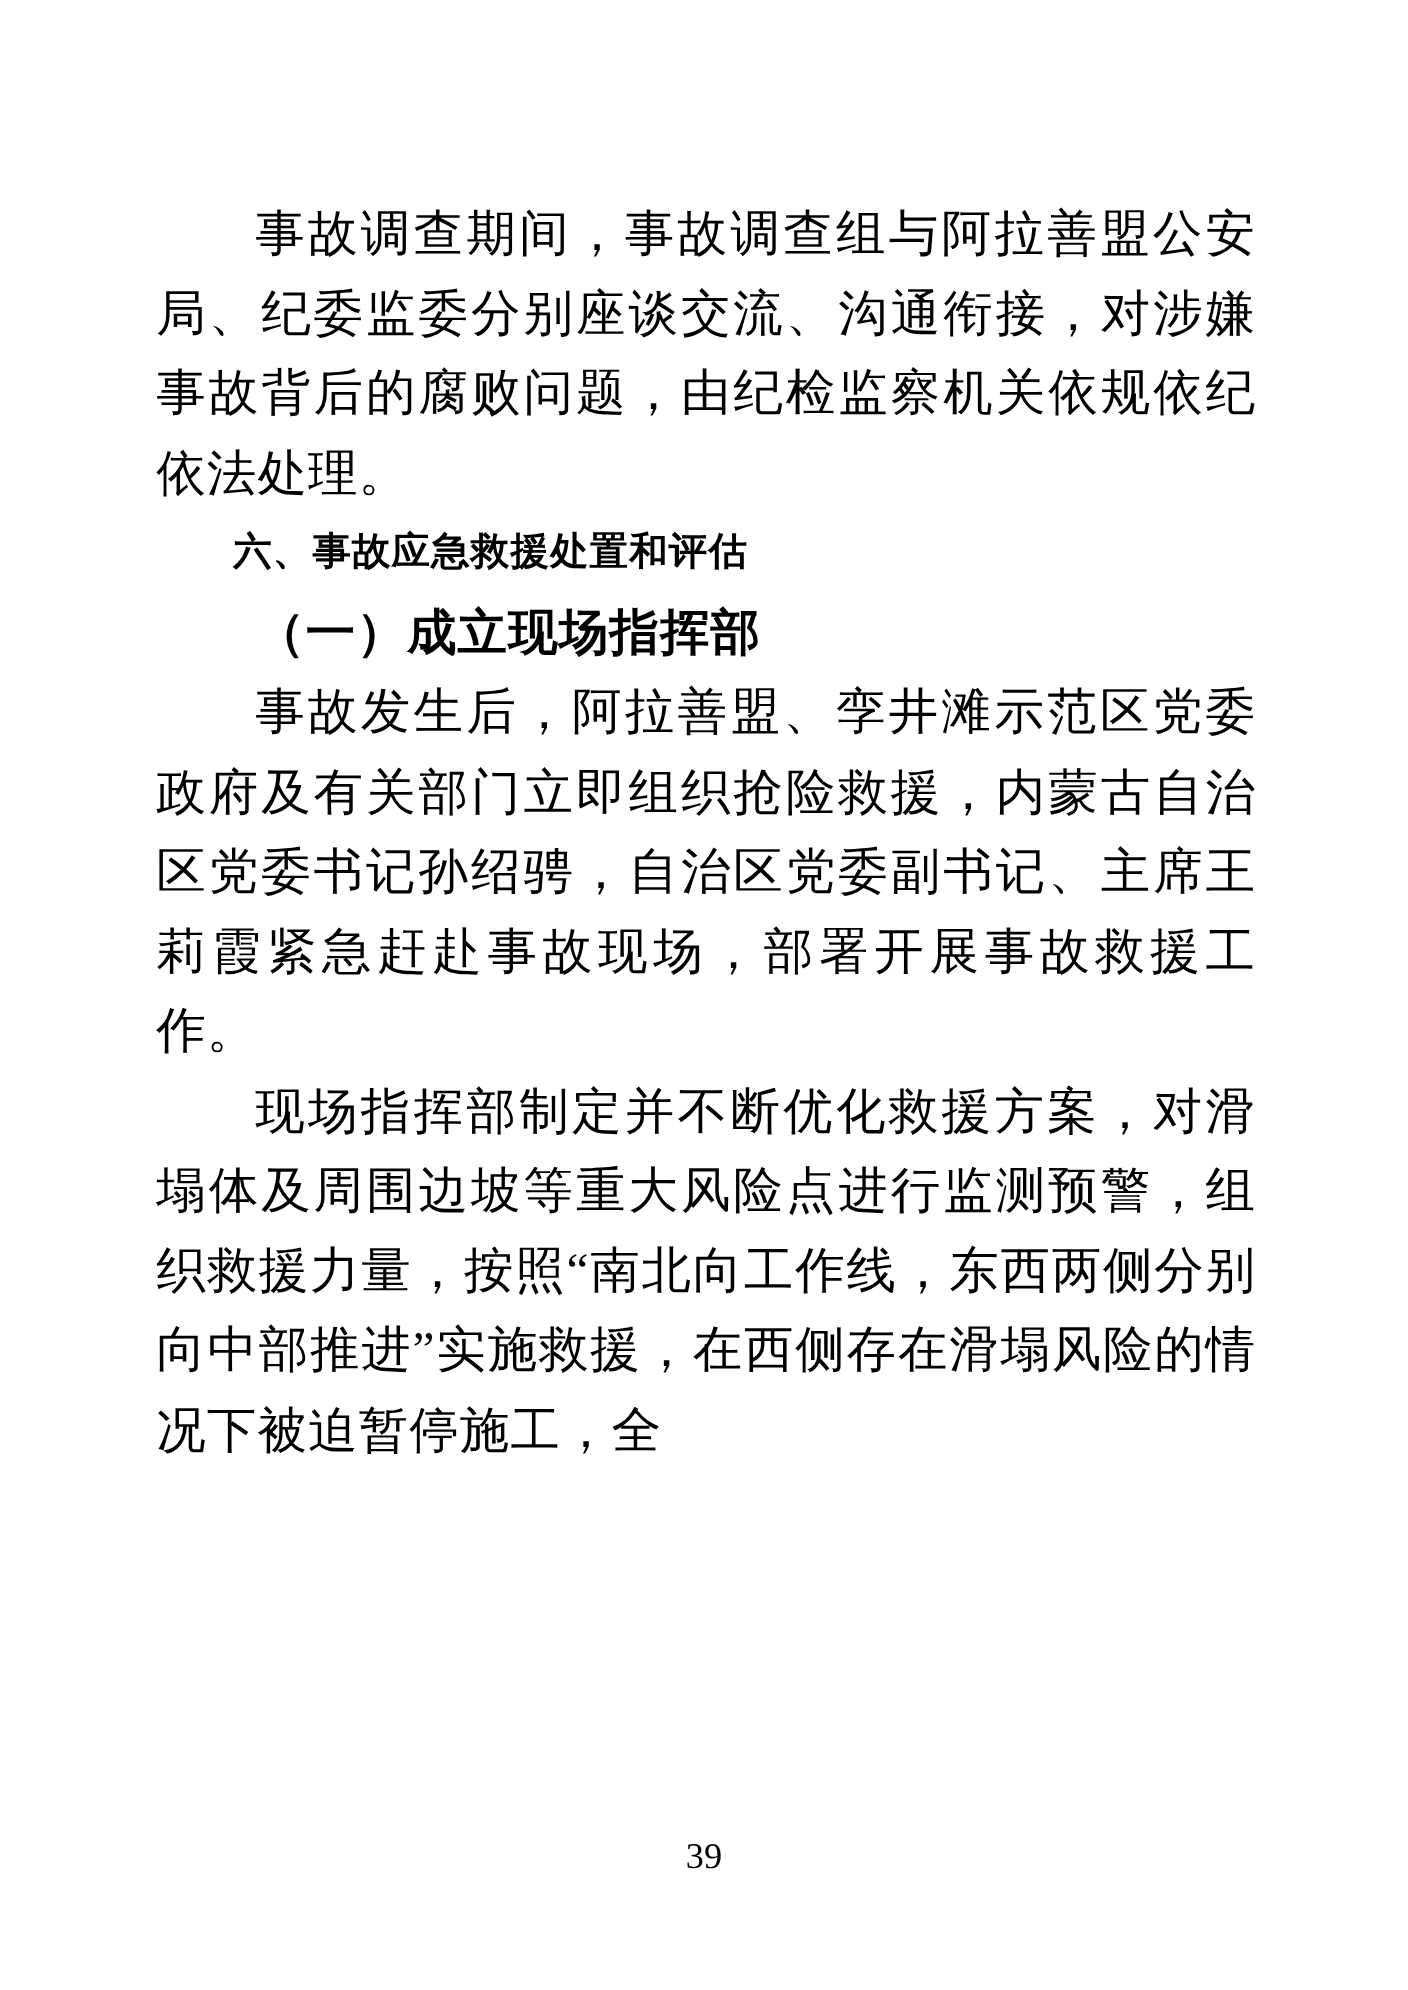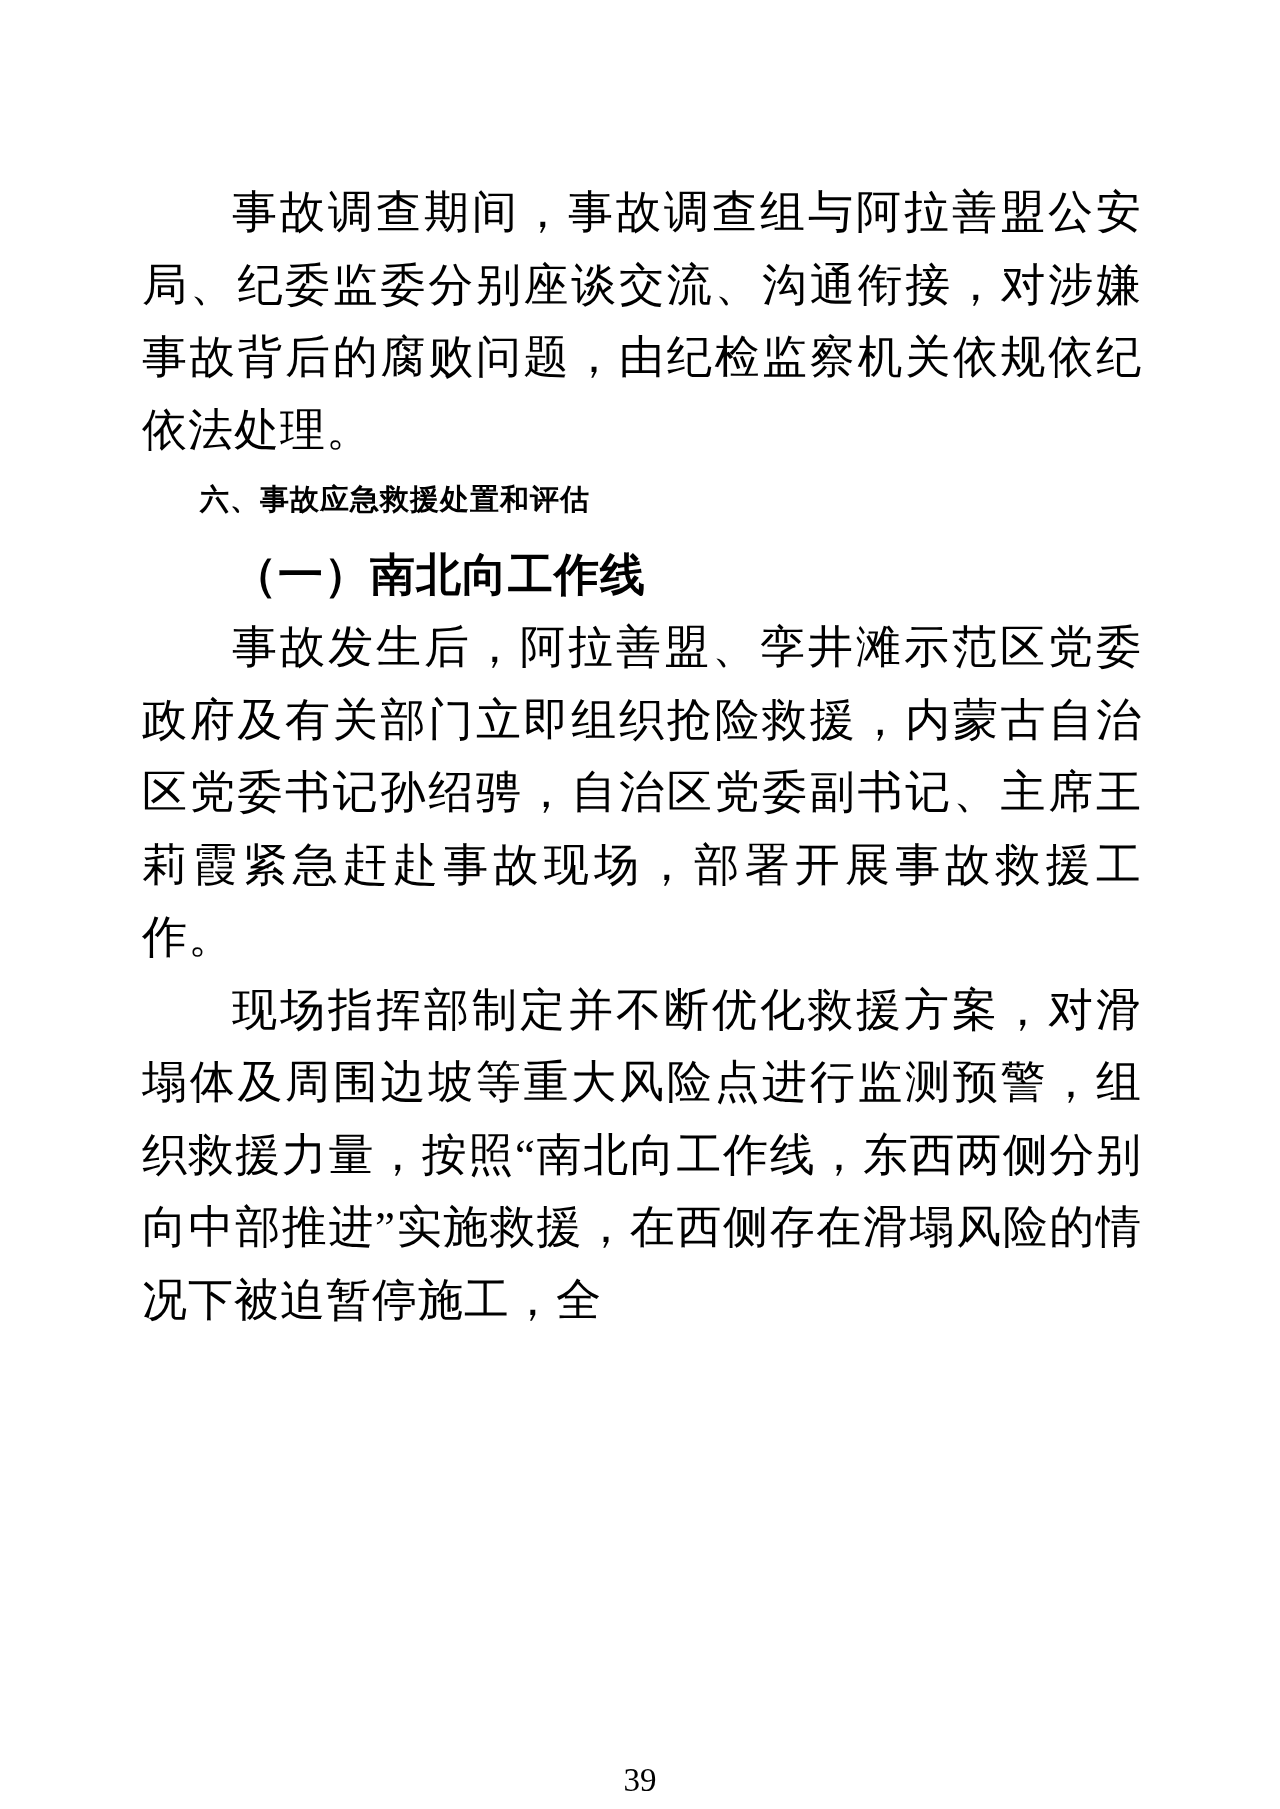--- a/index.html
+++ b/index.html
@@ -27,52 +27,52 @@
     font-size: 45px;
     line-height: 72.5px;
     text-indent: 2em;
     text-align: justify;
     text-justify: inter-character;
     letter-spacing: 1px;
     word-break: break-all;
   }
   .heading {
     margin: 0;
-    font-size: 29px;
+    font-size: 35px;
     line-height: 72.5px;
     text-indent: 2em;
     font-weight: bold;
-    font-family: Liberation Mono, monospace;
+    font-family: Liberation Sans, sans-serif;
     letter-spacing: 1px;
   }
   .subheading {
     margin: 0;
     font-size: 45px;
     line-height: 72.5px;
     text-indent: 2em;
     font-weight: bold;
     font-family: "Liberation Serif", "DejaVu Serif", serif;
     letter-spacing: 1px;
   }
   .page-number {
     position: absolute;
     left: 0;
     right: 0;
-    top: 1760px;
+    top: 1668px;
     text-align: center;
     font-size: 33px;
     line-height: 40px;
     font-family: "Liberation Serif", "DejaVu Serif", serif;
   }
 </style>
 </head>
 <body>
 
 <div class="page">
   <div class="content">
     <p class="para">事故调查期间，事故调查组与阿拉善盟公安局、纪委监委分别座谈交流、沟通衔接，对涉嫌事故背后的腐败问题，由纪检监察机关依规依纪依法处理。</p>
     <h2 class="heading">六、事故应急救援处置和评估</h2>
-    <h3 class="subheading">（一）南北向工作线</h3>
+    <h3 class="subheading">（一）成立现场指挥部</h3>
     <p class="para">事故发生后，阿拉善盟、孪井滩示范区党委政府及有关部门立即组织抢险救援，内蒙古自治区党委书记孙绍骋，自治区党委副书记、主席王莉霞紧急赶赴事故现场，部署开展事故救援工作。</p>
     <p class="para">现场指挥部制定并不断优化救援方案，对滑塌体及周围边坡等重大风险点进行监测预警，组织救援力量，按照“南北向工作线，东西两侧分别向中部推进”实施救援，在西侧存在滑塌风险的情况下被迫暂停施工，全</p>
   </div>
   <div class="page-number">39</div>
 </div>
 
 </body></html>

